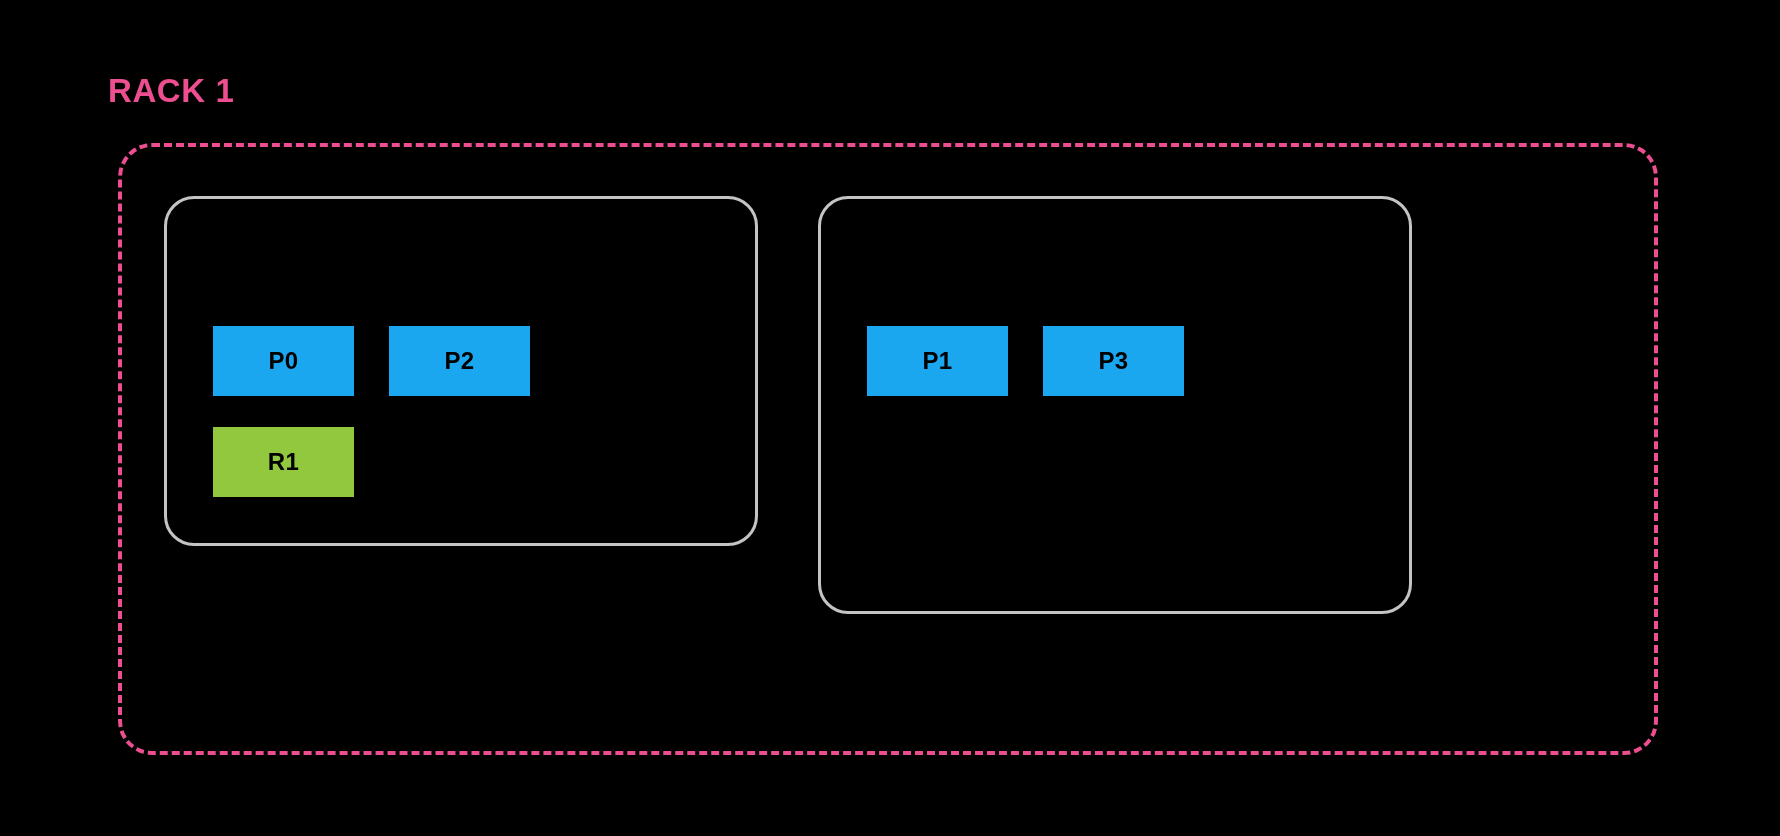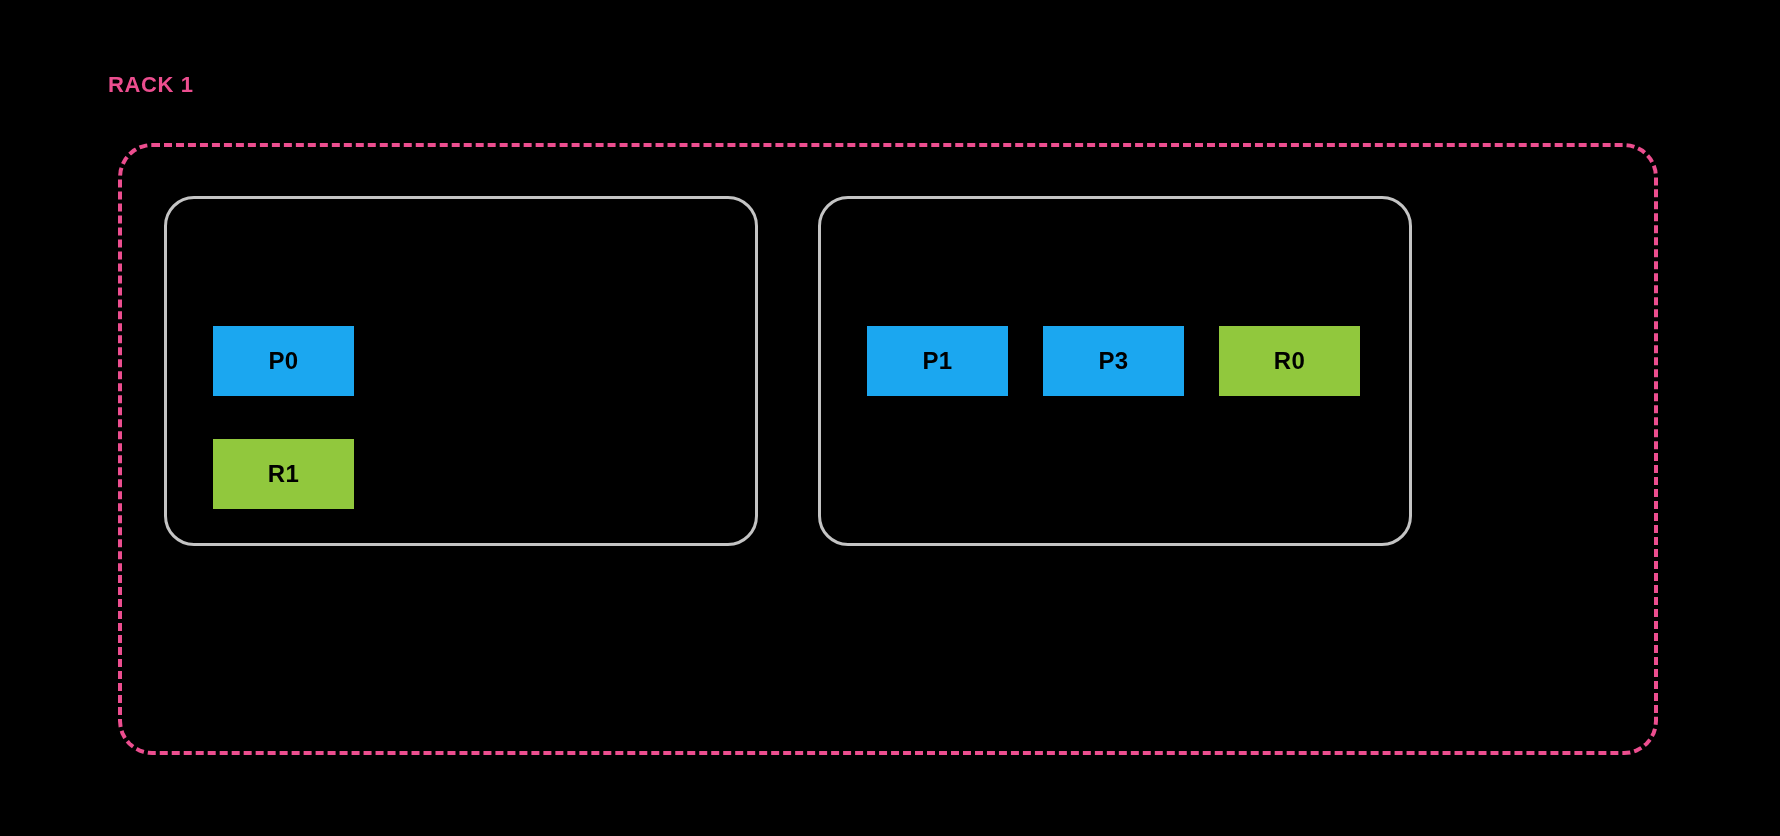--- a/index.html
+++ b/index.html
@@ -20,21 +20,21 @@
     width: 1780px;
     height: 836px;
     background: #000000;
   }
 
   
   .rack-label {
     position: absolute;
     left: 108px;
     top: 74px;
-    font-size: 22px;
+    font-size: 33px;
     font-weight: bold;
     letter-spacing: 0.6px;
     color: #ec4e8f;
     line-height: 1;
     white-space: nowrap;
   }
 
   
   .rack-box {
     position: absolute;
@@ -60,35 +60,35 @@
     left: 164px;
     top: 196px;
     width: 594px;
     height: 350px;
     padding-left: 28px;
   }
   .broker-1 {
     left: 818px;
     top: 196px;
     width: 594px;
-    height: 350px;
+    height: 418px;
   }
 
   
   .row {
     position: absolute;
     left: 46px;
     right: 0;
     height: 70px;
     display: flex;
     flex-direction: row;
     align-items: center;
   }
   .row-partitions { top: 127px; }
-  .row-replicas   { top: 240px; }
+  .row-replicas   { top: 228px; }
 
   .cell {
     width: 141px;
     height: 70px;
     margin-right: 35px;
     display: flex;
     align-items: center;
     justify-content: center;
     font-size: 24px;
     font-weight: bold;
@@ -107,35 +107,35 @@
 
   <div class="rack-label">RACK 1</div>
 
   <div class="rack-box"></div>
 
   <div class="broker broker-0">
     <div class="row row-partitions">
       <div class="cell partition">
         <span>P0</span>
       </div>
+      <div class="cell partition">
+        <span>P2</span>
+      </div>
     </div>
     <div class="row row-replicas">
       <div class="cell replica">
         <span>R1</span>
       </div>
     </div>
   </div>
 
   <div class="broker broker-1">
     <div class="row row-partitions">
       <div class="cell partition">
         <span>P1</span>
       </div>
       <div class="cell partition">
         <span>P3</span>
       </div>
-      <div class="cell replica">
-        <span>R0</span>
-      </div>
     </div>
   </div>
 
 </div>
 
 </body></html>

